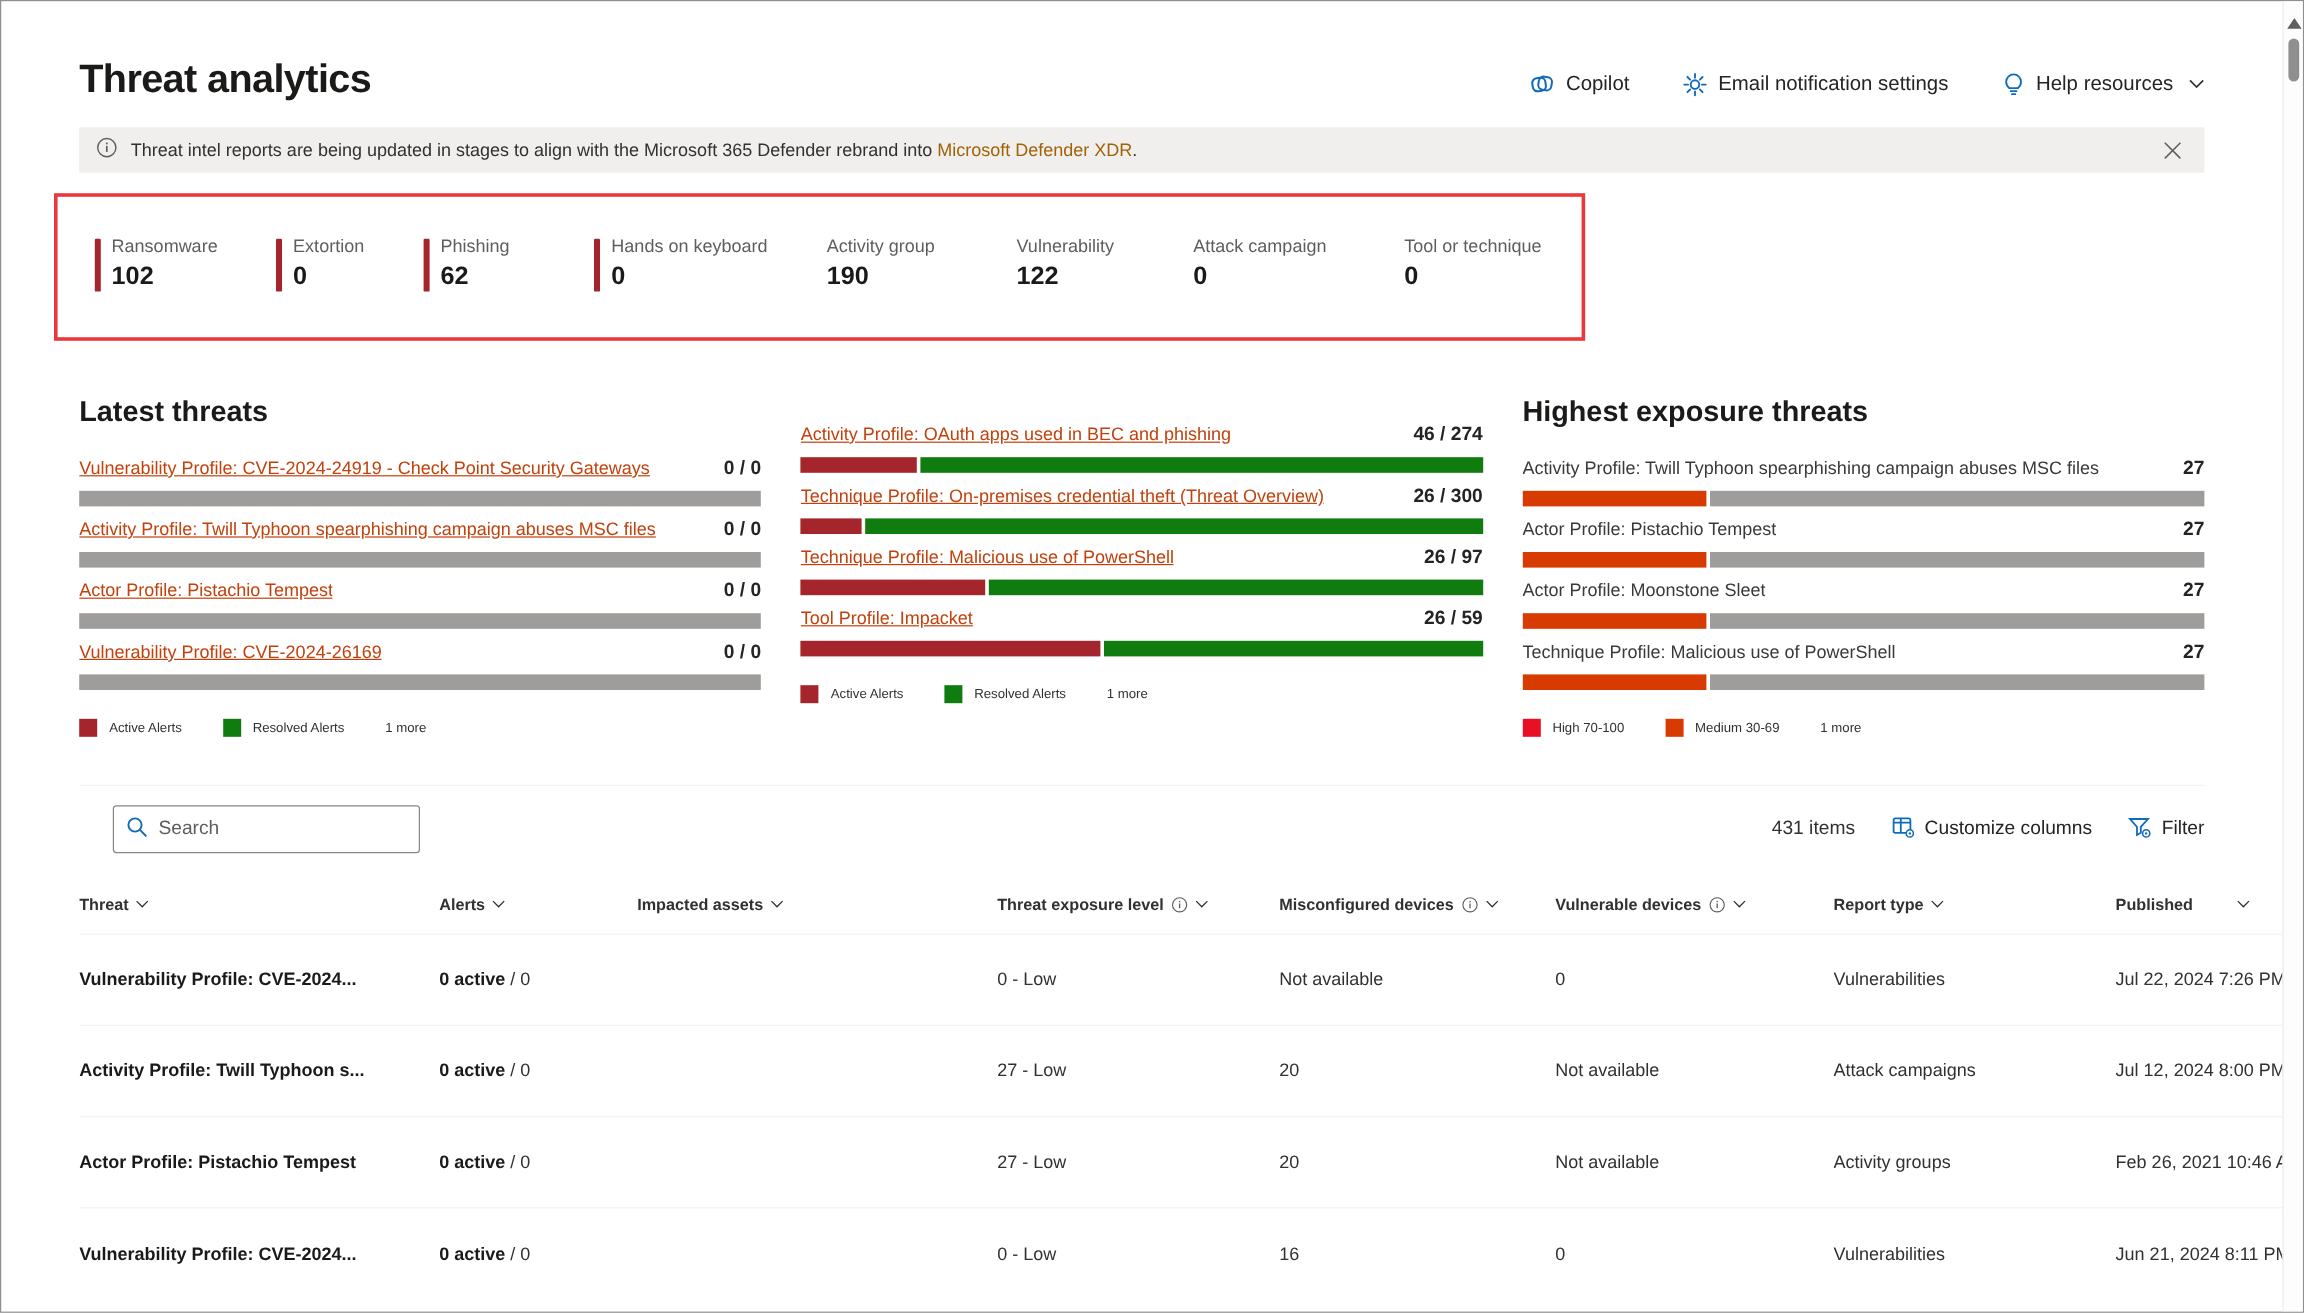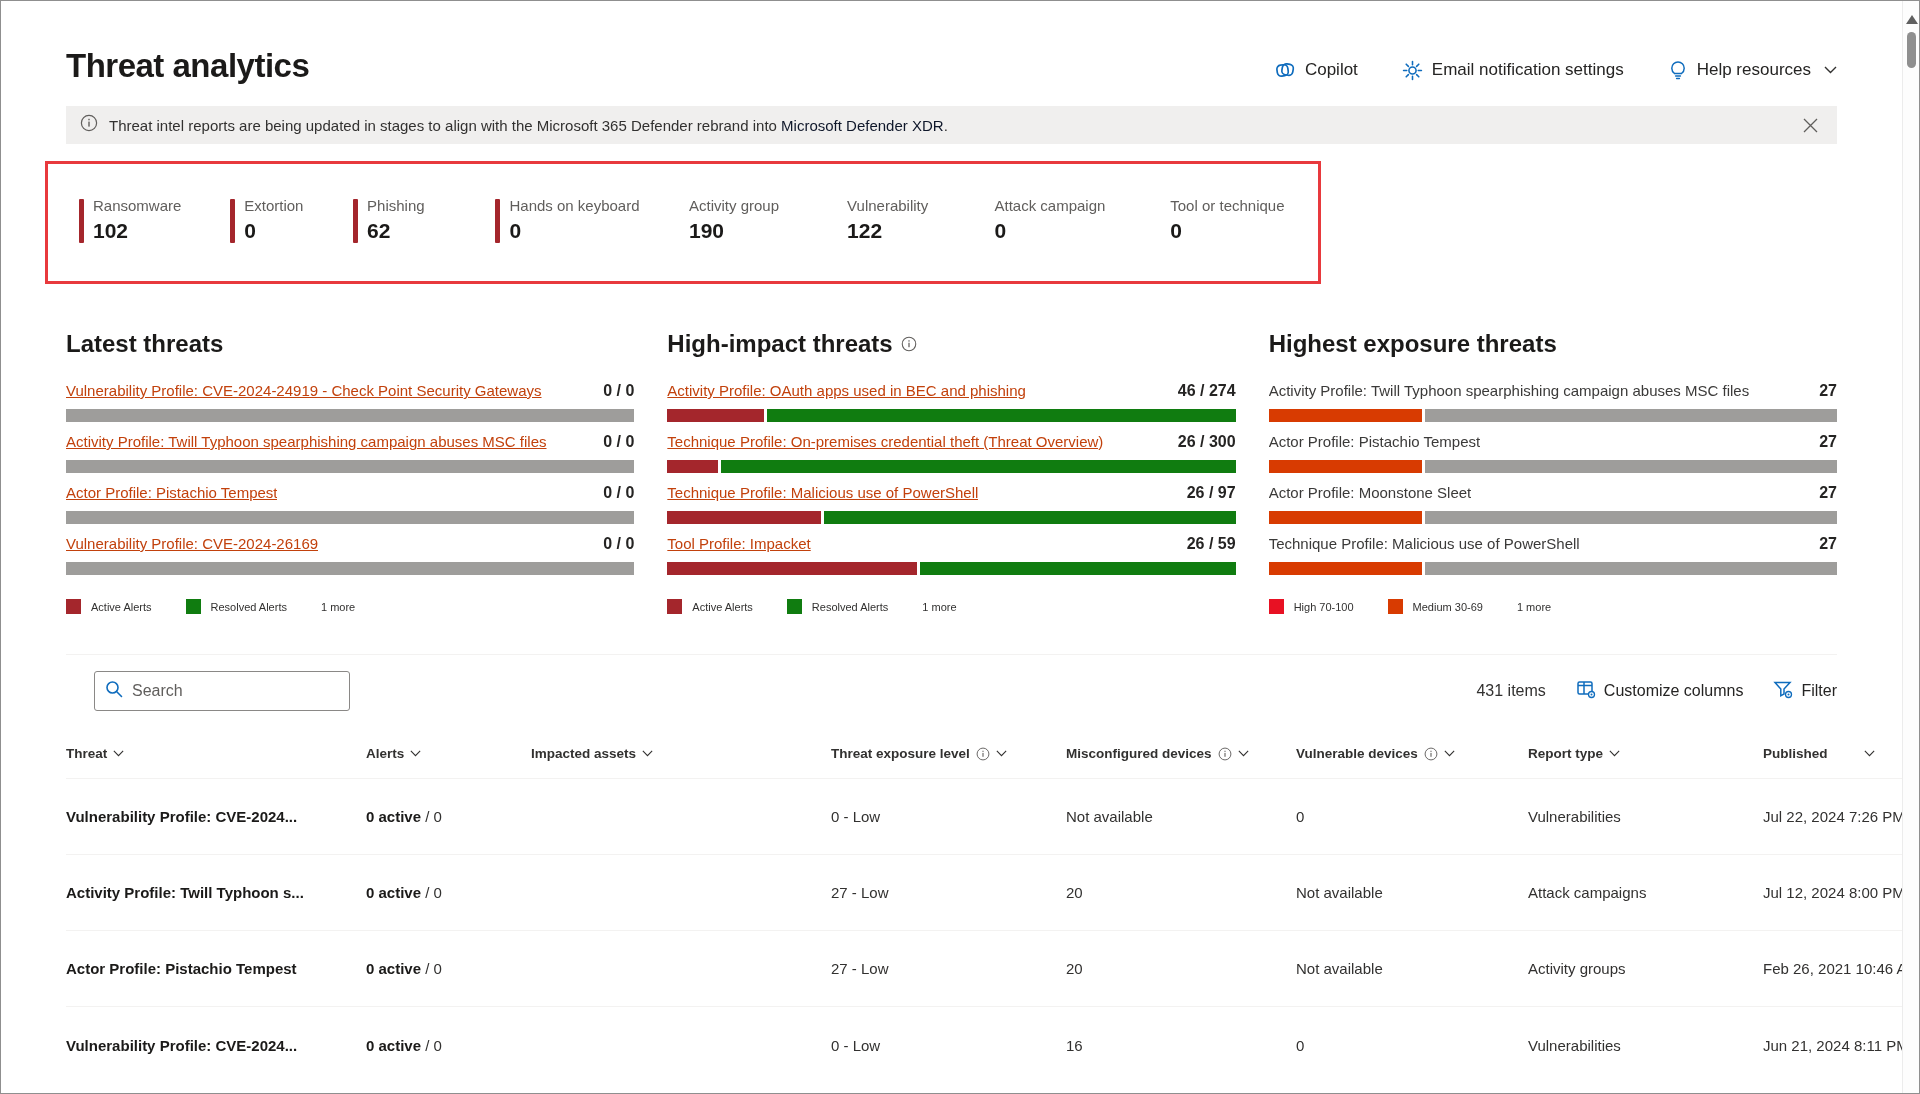--- a/index.html
+++ b/index.html
@@ -20,21 +20,21 @@
   .page-header { display:flex; justify-content:space-between; align-items:flex-end; padding-top:46px; }
   .page-title { font-size:33px; font-weight:bold; color:#1b1a19; letter-spacing:-0.5px; }
   .header-actions { display:flex; align-items:center; gap:44px; padding-bottom:4px;justify-content:space-between; }
   .action-btn { display:flex; align-items:center; gap:9px; font-size:17px; color:#252423; cursor:pointer; background:none; border:none; font-family:inherit; }
   .action-btn svg { display:block; }
   .chev { margin-left:4px; }
 
   
   .banner { margin-top:21px; background:#f0efee; height:38px; display:flex; align-items:center; padding:0 10px 0 14px; }
   .banner-text { font-size:15px; color:#323130; margin-left:11px; flex:1; }
-  .banner-link { color:#0f172a; text-decoration:none; cursor:pointer; }
+  .banner-link { color:#a16207; text-decoration:none; cursor:pointer; }
   .banner-close { width:34px; height:34px; display:flex; align-items:center; justify-content:center; cursor:pointer; background:none; border:none; }
 
   
   .stats-box { margin-top:17px; margin-left:-21px; width:1276px; border:3px solid #e8393d; padding:33px 20px 38px 31px; display:flex; }
   .stat { display:flex; gap:9px; cursor:pointer; }
   .stat-bar { width:5px; height:44px; background:#a4262c; border-radius:1px; margin-top:2px; }
   .stat-label { font-size:15px; color:#605e5c; white-space:nowrap; }
   .stat-value { font-size:21px; font-weight:bold; color:#1b1a19; margin-top:5px; }
   .stat-0{width:154px} .stat-1{width:125px} .stat-2{width:145px} .stat-3{width:197px}
   .stat-4{width:161px} .stat-5{width:150px} .stat-6{width:179px} .stat-7{width:130px}
@@ -256,30 +256,20 @@
         <span>Active Alerts</span>
         <span class="gap"></span>
         <span class="sw sw-resolved"></span>
         <span>Resolved Alerts</span>
         <span class="gap"></span>
         <span>1 more</span>
       </div>
     </div>
 
     <div class="section">
-      <div class="section-title">
-        <span>High-impact threats</span>
-        <span>
-          <svg width="16" height="16" viewBox="0 0 18 18" fill="none">
-              <circle cx="9" cy="9" r="7.6" stroke="#605e5c" stroke-width="1.2"></circle>
-              <rect x="8.3" y="7.6" width="1.4" height="5" fill="#605e5c"></rect>
-              <rect x="8.3" y="4.8" width="1.4" height="1.5" fill="#605e5c"></rect>
-            </svg>
-        </span>
-      </div>
       <div class="section-items">
         <div class="threat-item">
           <div class="item-row">
             <a class="item-link">Activity Profile: OAuth apps used in BEC and phishing</a>
             <span class="item-value">46 / 274</span>
           </div>
           <div class="bar">
             <div class="seg seg-active" style="width: 17%;"></div>
             <div class="seg seg-resolved"></div>
           </div>

